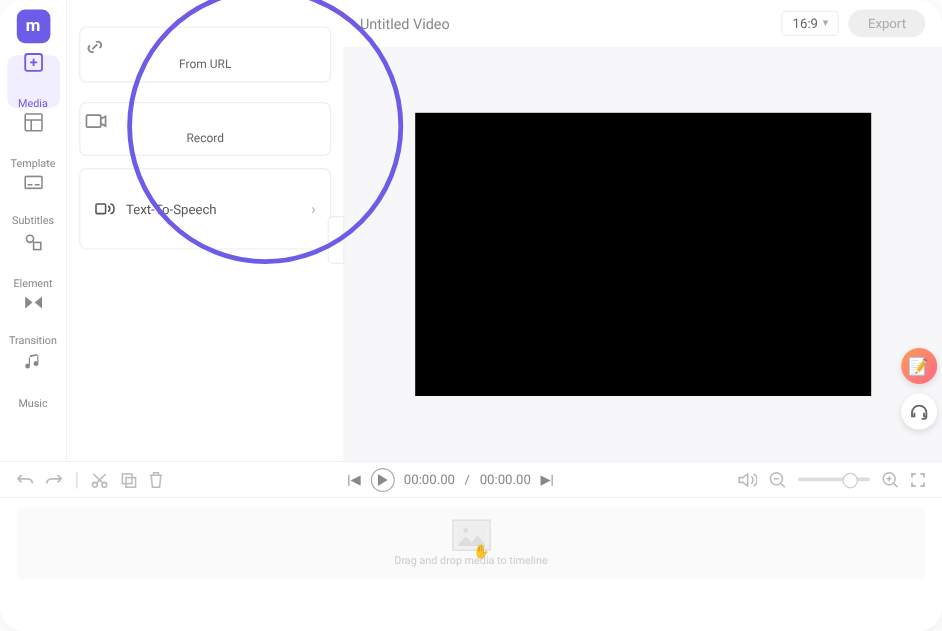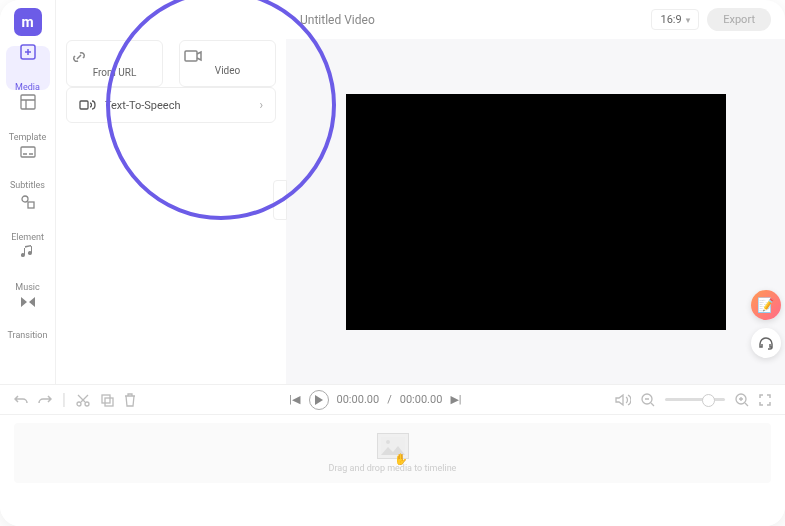--- a/index.html
+++ b/index.html
@@ -11,25 +11,25 @@
 .nav-item { width: 44px; height: 44px; display: flex; flex-direction: column; align-items: center; justify-content: center; border-radius: 8px; margin-bottom: 6px; cursor: pointer; color: #888; }
 .nav-item.active { background: #f0eeff; color: #6c5ce7; }
 .nav-item .ic { width: 18px; height: 18px; display: flex; align-items: center; justify-content: center; margin-bottom: 2px; }
 .nav-item .lbl { font-size: 9px; margin-top: 20px; }
 .media-panel { width: 230px; background: #fff; padding: 12px 10px; position: relative; }
 .upload-box { border: 1px dashed #e0e0e0; border-radius: 8px; padding: 24px 10px 20px; text-align: center; }
 .upload-box .cloud { color: #bbb; margin-bottom: 8px; }
 .upload-box .txt { font-size: 12px; color: #666; margin-bottom: 14px; }
 .upload-btn { background: #7b68ee; color: #fff; border: none; border-radius: 20px; padding: 9px 20px; font-size: 12px; font-weight: 600; cursor: pointer; display: inline-flex; align-items: center; gap: 6px; }
 .upload-btn .plus { width: 14px; height: 14px; background: #fff; border-radius: 50%; color: #7b68ee; font-size: 10px; font-weight: bold; display: flex; align-items: center; justify-content: center; }
-.option-row { display: flex; gap: 16px; margin-top: 28px; }
+.option-row { display: flex; gap: 16px; margin-top: 10px; flex-direction: column; }
 .opt { flex: 1; border: 1px solid #eee; border-radius: 6px; padding: 8px 4px; text-align: center; cursor: pointer; }
 .opt .ic { color: #888; font-size: 14px; }
 .opt .lbl { font-size: 10px; color: #666; margin-top: 2px; }
-.tts-row { border: 1px solid #eee; border-radius: 6px; padding: 10px 12px; margin-top: 0; display: flex; align-items: flex-start; justify-content: space-between; cursor: pointer; }
+.tts-row { border: 1px solid #eee; border-radius: 6px; padding: 26px 12px; margin-top: 10px; display: flex; align-items: flex-start; justify-content: space-between; cursor: pointer; }
 .tts-row .lt { display: flex; align-items: center; gap: 8px; font-size: 11px; color: #555; }
 .tts-row .chev { color: #aaa; font-size: 12px; }
 .highlight-circle { position: absolute; top: -10px; left: 50px; width: 230px; height: 230px; border: 4px solid #6c5ce7; border-radius: 50%; pointer-events: none; z-index: 50; }
 .preview-area { flex: 1; background: #f7f7f9; display: flex; flex-direction: column; }
 .preview-header { display: flex; align-items: center; justify-content: space-between; padding: 8px 14px; background: #fff; }
 .title { font-size: 12px; color: #888; }
 .hdr-right { display: flex; gap: 8px; align-items: center; }
 .aspect { font-size: 11px; color: #666; border: 1px solid #eee; padding: 3px 8px; border-radius: 4px; display: flex; align-items: center; gap: 4px; }
 .export-btn { background: #eee; color: #aaa; border: none; border-radius: 14px; padding: 5px 16px; font-size: 11px; }
 .canvas-wrap { flex: 1; display: flex; align-items: center; justify-content: center; padding: 20px; }
@@ -96,54 +96,54 @@
         <span class="ic">
             <svg width="16" height="16" viewBox="0 0 16 16">
               <circle cx="5" cy="5" r="3" fill="none" stroke="currentColor" stroke-width="1.3"></circle>
               <rect x="8" y="8" width="6" height="6" fill="none" stroke="currentColor" stroke-width="1.3"></rect>
             </svg>
           </span>
         <span class="lbl">Element</span>
       </div>
       <div class="nav-item">
         <span class="ic">
+            <svg width="16" height="12" viewBox="0 0 16 12" fill="currentColor">
+              <path d="M1 1l6 5-6 5zM15 1l-6 5 6 5z"></path>
+            </svg>
+          </span>
+        <span class="lbl">Transition</span>
+      </div>
+      <div class="nav-item">
+        <span class="ic">
             <svg width="14" height="16" viewBox="0 0 14 16" fill="currentColor">
               <path d="M4 2v9a2 2 0 11-1-1.7V4l8-2v7a2 2 0 11-1-1.7V1z"></path>
             </svg>
           </span>
         <span class="lbl">Music</span>
-      </div>
-      <div class="nav-item">
-        <span class="ic">
-            <svg width="16" height="12" viewBox="0 0 16 12" fill="currentColor">
-              <path d="M1 1l6 5-6 5zM15 1l-6 5 6 5z"></path>
-            </svg>
-          </span>
-        <span class="lbl">Transition</span>
       </div>
     </div>
 
     <div class="media-panel">
       <div class="option-row">
         <div class="opt">
           <div class="ic">
               <svg width="16" height="16" viewBox="0 0 16 16" fill="none" stroke="currentColor" stroke-width="1.5">
                 <path d="M6 10l4-4M7 12a3 3 0 01-4-4l1-1M9 4a3 3 0 014 4l-1 1"></path>
               </svg>
             </div>
           <div class="lbl">From URL</div>
         </div>
         <div class="opt">
           <div class="ic">
               <svg width="18" height="14" viewBox="0 0 18 14" fill="none" stroke="currentColor" stroke-width="1.5">
                 <rect x="1" y="2" width="12" height="10" rx="1"></rect>
                 <path d="M13 5l4-2v8l-4-2"></path>
               </svg>
             </div>
-          <div class="lbl">Video</div>
+          <div class="lbl">Record</div>
         </div>
       </div>
       <div class="tts-row">
         <div class="lt">
           <span>
               <svg width="18" height="14" viewBox="0 0 18 14" fill="none" stroke="currentColor" stroke-width="1.3">
                 <rect x="1" y="3" width="8" height="8" rx="1"></rect>
                 <path d="M11 5c2 0 2 4 0 4M13 3c4 0 4 8 0 8"></path>
               </svg>
             </span>

